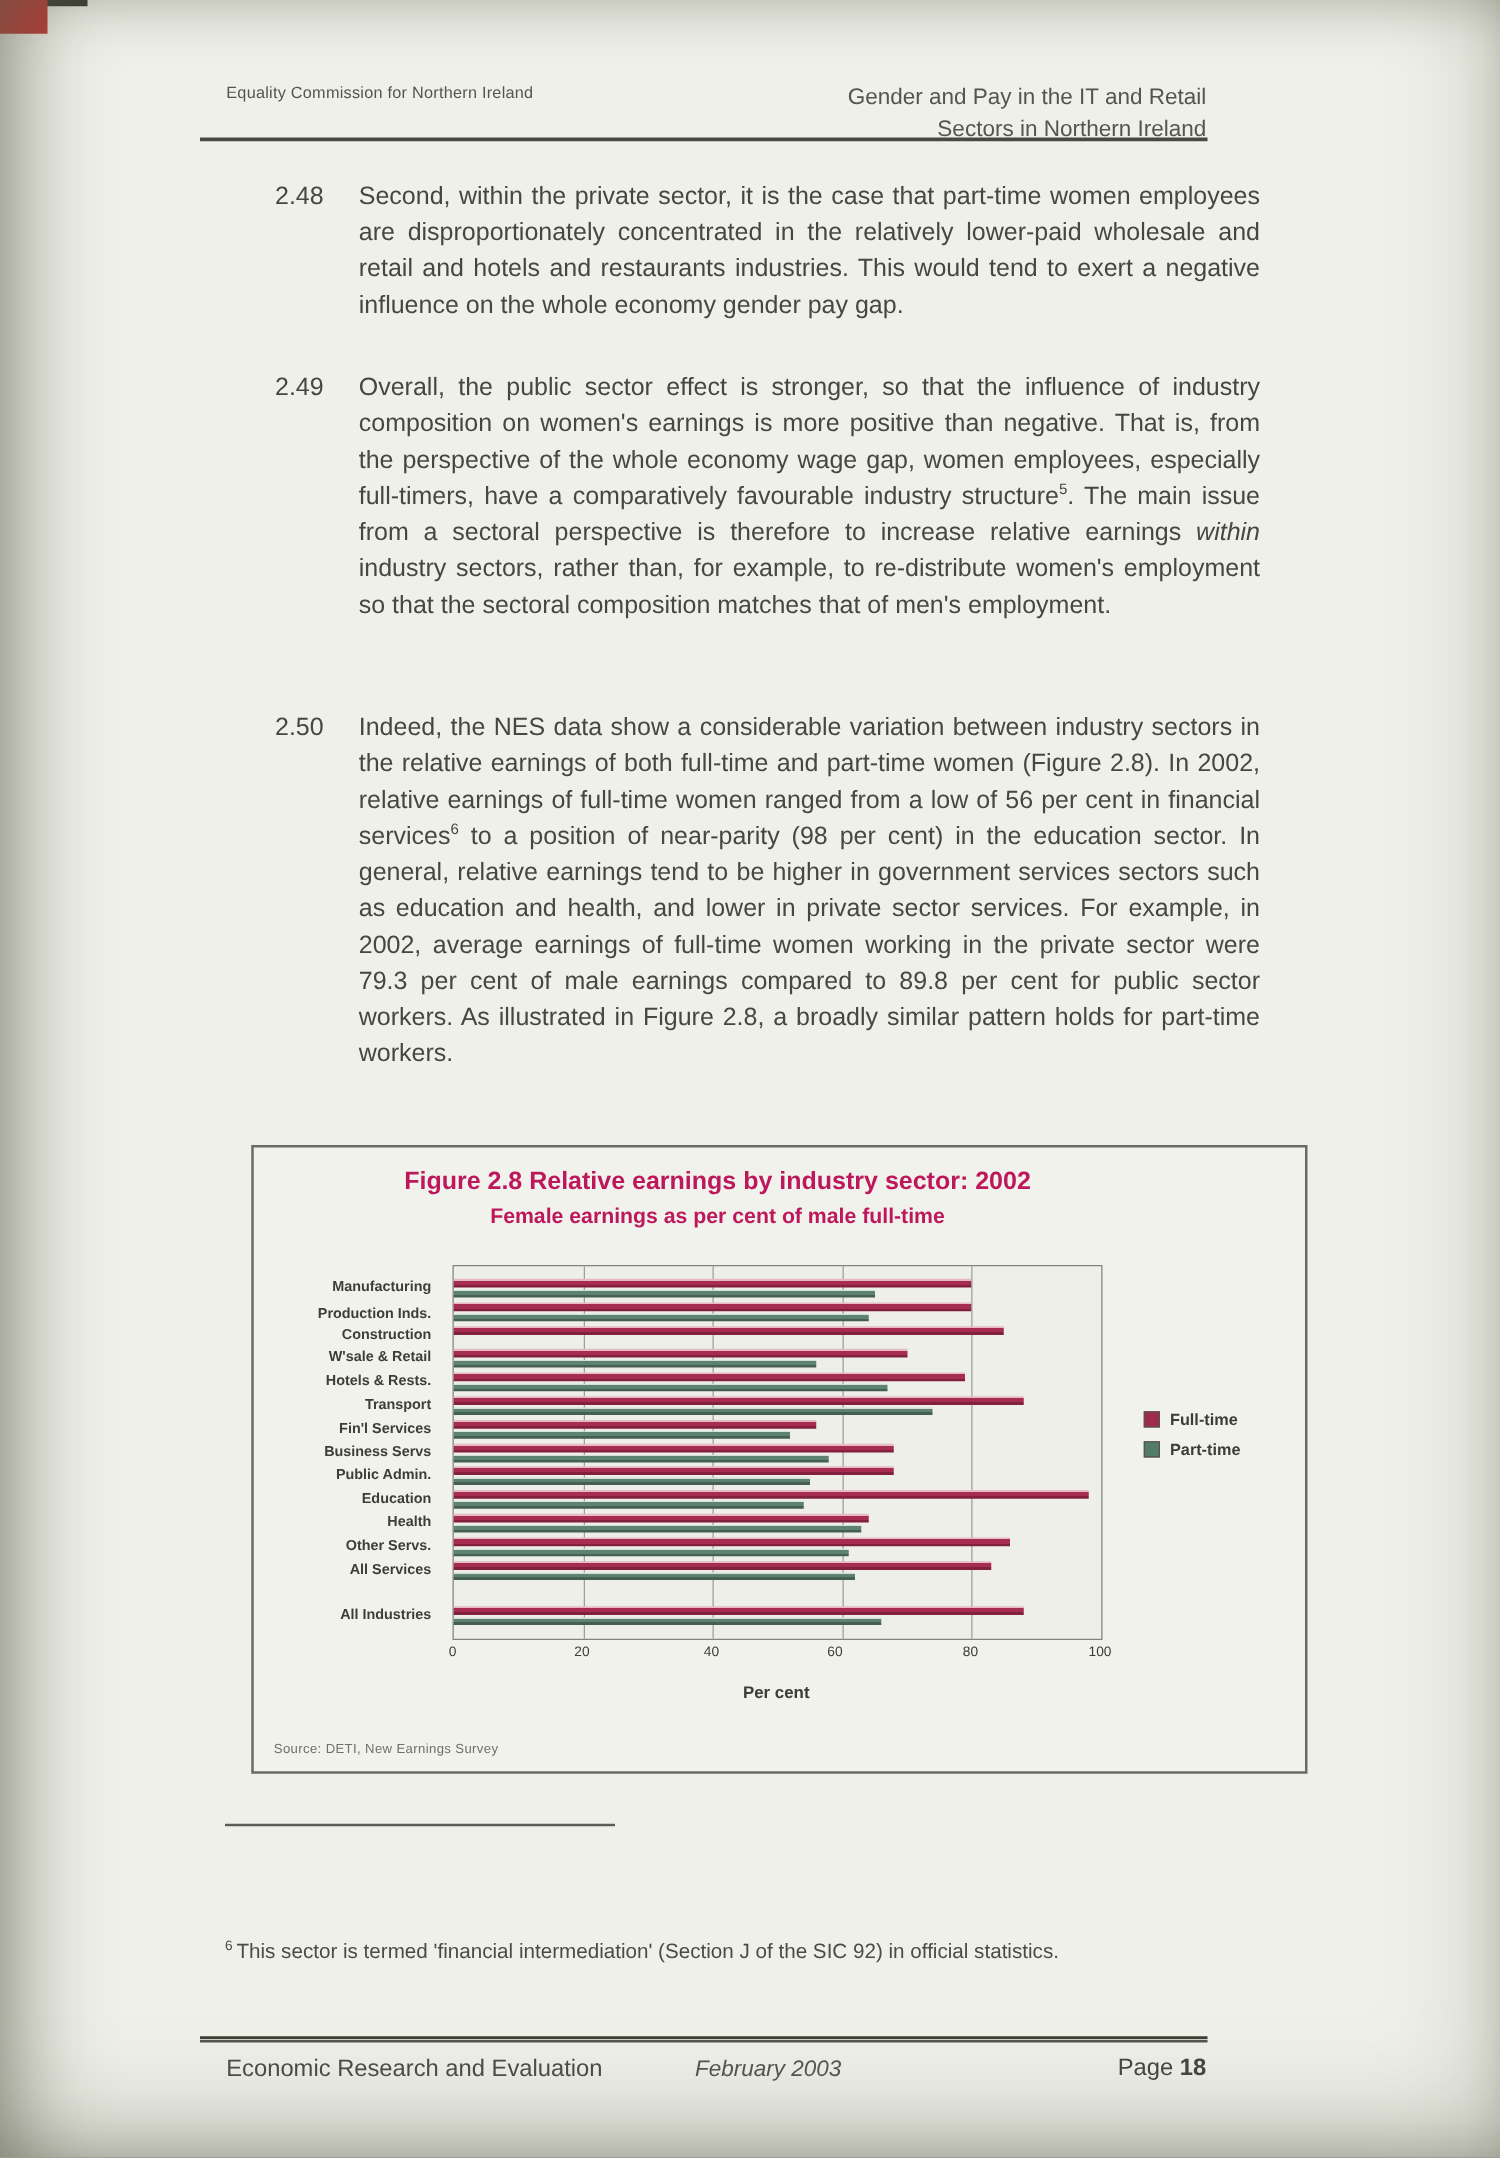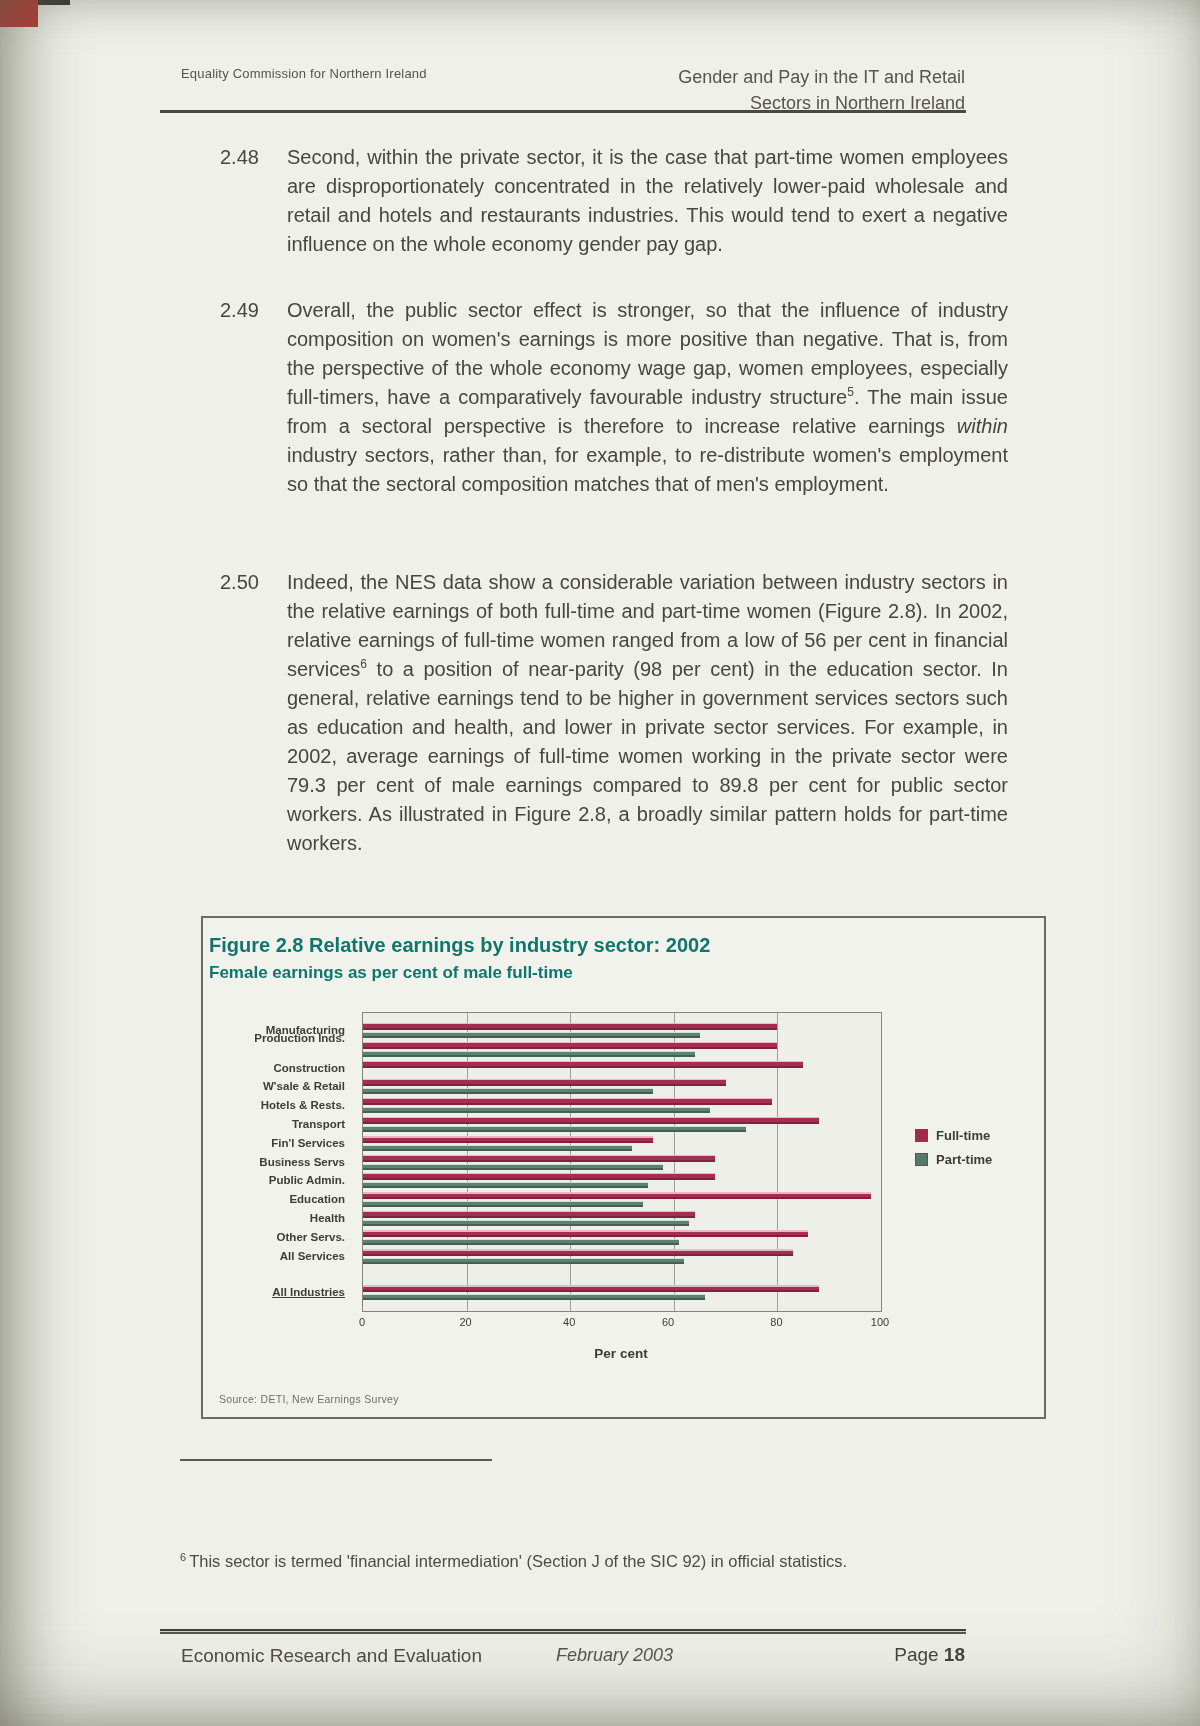--- a/index.html
+++ b/index.html
@@ -24,21 +24,21 @@
 
   .para{position:absolute;left:180px;width:788px;font-size:20px;line-height:29px;text-align:justify;color:#474640;margin-left:40px;}
   .para .pnum{position:absolute;left:0;top:0;}
   .para .ptext{display:block;margin-left:67px;}
   .para sup{font-size:12px;line-height:0;vertical-align:super;}
   .para em{font-style:italic;}
   #para0{top:143px;} #para1{top:296px;} #para2{top:568px;}
 
   .figure{position:absolute;left:201px;top:916px;width:841px;height:499px;
     border:2px solid #6b6b62;background:#f1f2ec;}
-  .fig-head{width:730px;margin:16px 0 0 6px;color:#0f766e;}
+  .fig-head{width:730px;margin:16px 0 0 6px;text-align:center;color:#be185d;}
   .fig-title{font-size:20px;font-weight:bold;}
   .fig-subtitle{font-size:17px;font-weight:bold;margin-top:6px;}
   .labels{position:absolute;left:0;top:94px;width:152px;height:298px;}
   .cat-label{position:absolute;right:10px;font-size:11.5px;font-weight:bold;white-space:nowrap;color:#3e3e38;line-height:12px;}
   .plot{position:absolute;left:159px;top:94px;width:518px;height:298px;
     border:1px solid #84847b;background:#edefe8;}
   .grid{position:absolute;top:0;bottom:0;width:1px;background:#9ba196;}
   .bar{position:absolute;left:0;}
   .bar.ft{height:7px;background:linear-gradient(180deg,#e6b9c5 0 1.5px,#a62c51 1.5px 5px,#83203f 5px 100%);}
   .bar.pt{height:6px;background:linear-gradient(180deg,#d2e0d4 0 1px,#5d8273 1px 4px,#465f53 4px 100%);}
@@ -89,33 +89,33 @@
       <span class="ptext"><span>Indeed, the NES data show a considerable variation between industry sectors in the relative earnings of both full-time and part-time women (Figure 2.8).  In 2002, relative earnings of full-time women ranged from a low of 56 per cent in financial services</span><sup>6</sup><span> to a position of near-parity (98 per cent) in the education sector.  In general, relative earnings tend to be higher in government services sectors such as education and health, and lower in private sector services.  For example, in 2002, average earnings of full-time women working in the private sector were 79.3 per cent of male earnings compared to 89.8 per cent for public sector workers.  As illustrated in Figure 2.8, a broadly similar pattern holds for part-time workers.</span></span>
     </div>
 
   <div class="figure">
     <div class="fig-head">
       <div class="fig-title">Figure 2.8 Relative earnings by industry sector: 2002</div>
       <div class="fig-subtitle">Female earnings as per cent of male full-time</div>
     </div>
     <div class="labels" id="cat-labels">
         <div class="cat-label" style="top: 12px;">Manufacturing</div>
-        <div class="cat-label" style="top: 20px;">Production Inds.</div>
+        <div class="cat-label" style="top: 33px;">Production Inds.</div>
         <div class="cat-label" style="top: 49.6px;">Construction</div>
         <div class="cat-label" style="top: 68.4px;">W'sale &amp; Retail</div>
         <div class="cat-label" style="top: 87.2px;">Hotels &amp; Rests.</div>
         <div class="cat-label" style="top: 106px;">Transport</div>
         <div class="cat-label" style="top: 124.8px;">Fin'l Services</div>
         <div class="cat-label" style="top: 143.6px;">Business Servs</div>
         <div class="cat-label" style="top: 162.4px;">Public Admin.</div>
         <div class="cat-label" style="top: 181.2px;">Education</div>
         <div class="cat-label" style="top: 200px;">Health</div>
         <div class="cat-label" style="top: 218.8px;">Other Servs.</div>
         <div class="cat-label" style="top: 237.6px;">All Services</div>
-        <div class="cat-label" style="top: 274.4px; text-decoration: underline;">All Industries</div>
+        <div class="cat-label" style="top: 274.4px;">All Industries</div>
       </div>
     <div class="plot" id="plot">
         <div class="grid" style="left: 103.6px;"></div>
         <div class="grid" style="left: 207.2px;"></div>
         <div class="grid" style="left: 310.8px;"></div>
         <div class="grid" style="left: 414.4px;"></div>
         <div class="bar ft" style="top: 10px; width: 414.4px;"></div>
         <div class="bar pt" style="top: 19px; width: 336.7px;"></div>
         <div class="bar ft" style="top: 28.8px; width: 414.4px;"></div>
         <div class="bar pt" style="top: 37.8px; width: 331.52px;"></div>

